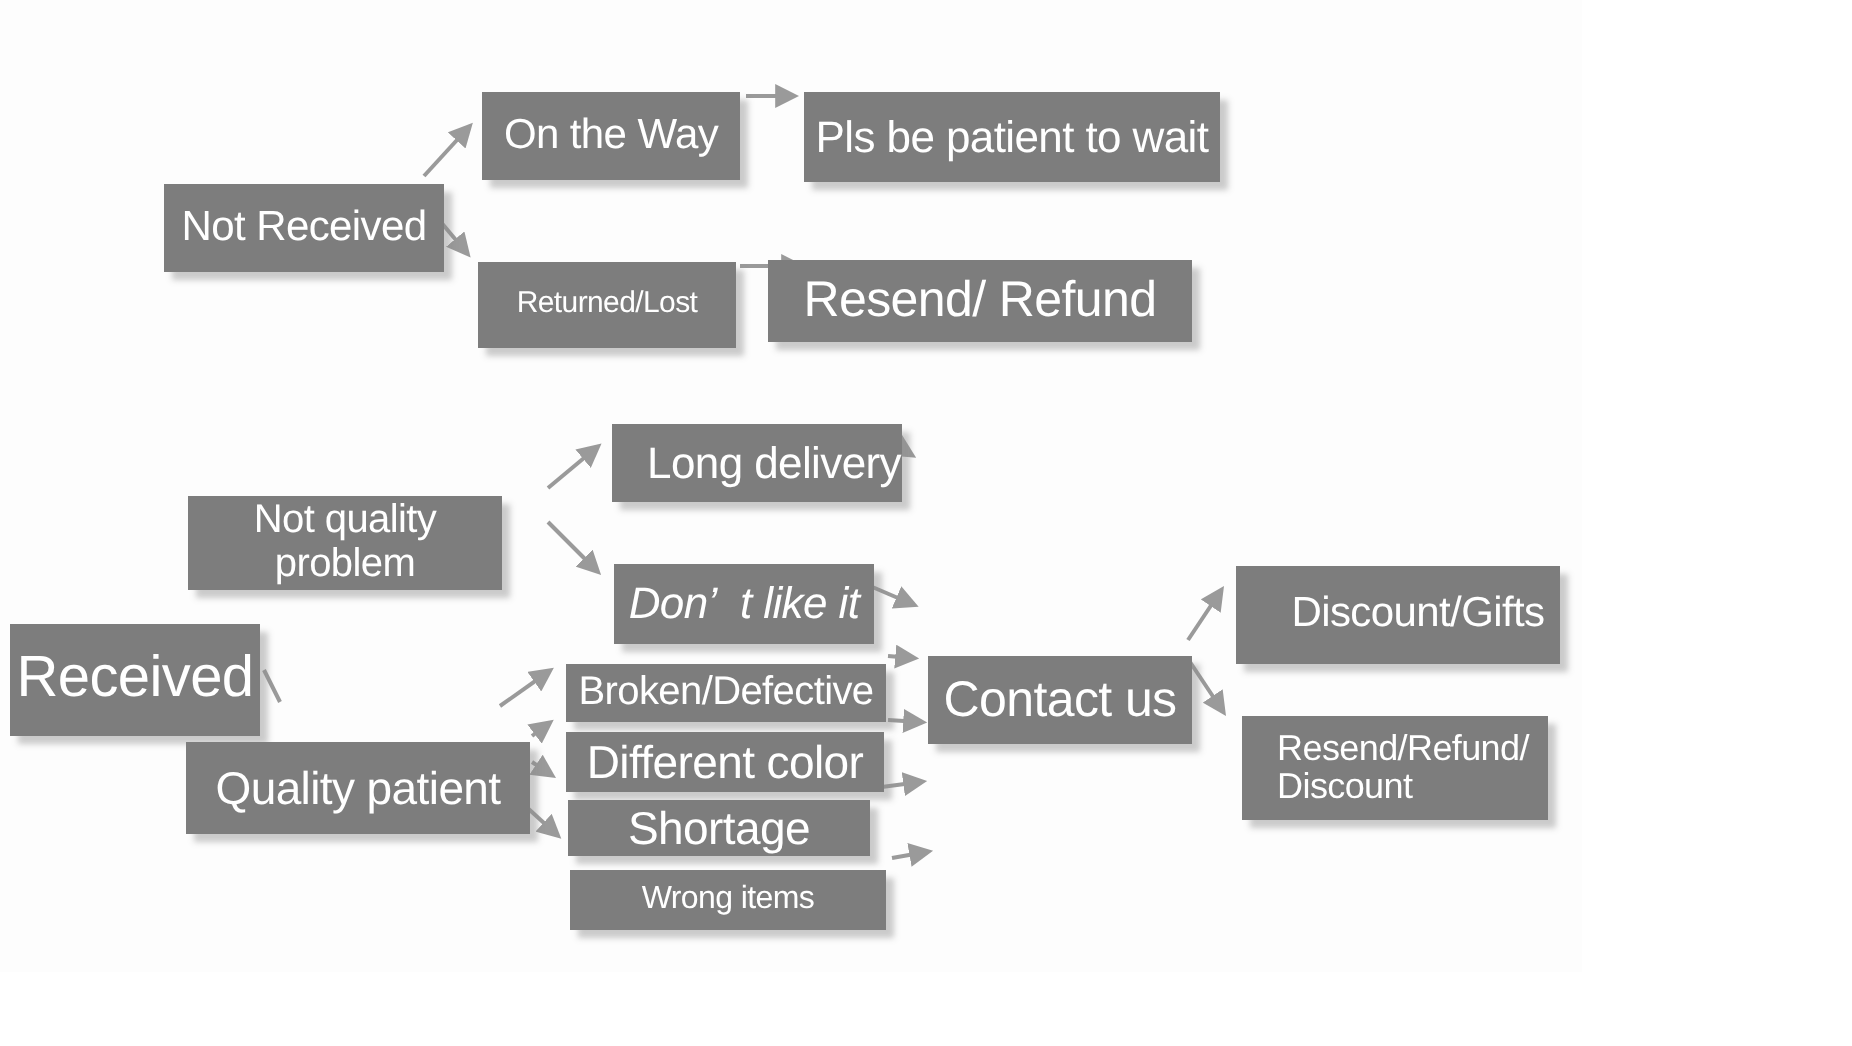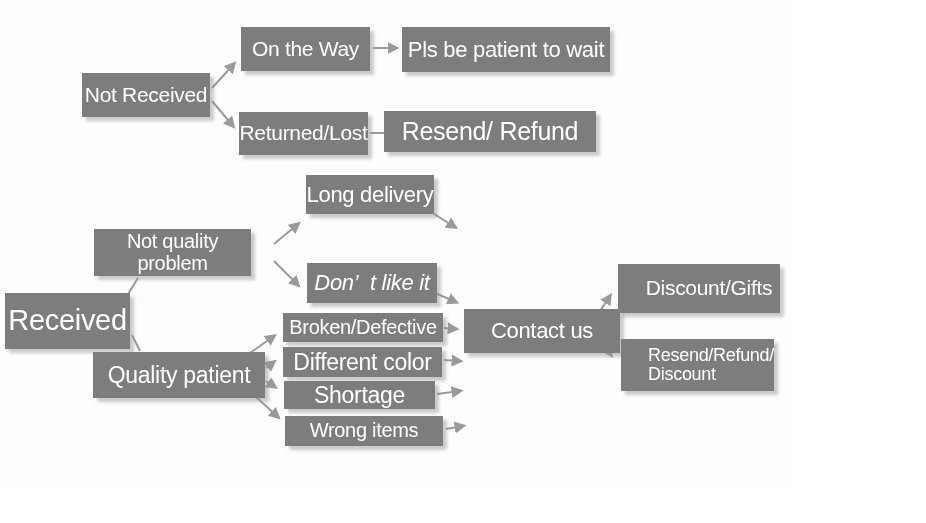--- a/index.html
+++ b/index.html
@@ -19,22 +19,23 @@
   .node{
     position:absolute;
     background:var(--node-bg,#7d7d7d);
     color:var(--node-text,#ffffff);
     display:flex;align-items:center;justify-content:center;
     text-align:center;
     line-height:1.08;
     letter-spacing:-0.3px;
     overflow:hidden;
     box-shadow:4px 4px 3px rgba(140,140,140,0.45);
+    margin-top:19px;
   }
-  .node.left{justify-content:flex-end;text-align:left;padding-left:8px;}
+  .node.left{justify-content:center;text-align:left;padding-left:8px;}
   .lbl{white-space:pre-line;}
 </style>
 </head>
 <body>
 
 <div id="stage" style="--node-bg: #7d7d7d; --node-text: #ffffff; --arrow: #9a9a9a;">
   <div id="canvas-area"></div>
   <svg id="edge-svg" xmlns="http://www.w3.org/2000/svg">
     <defs>
       <marker id="ah" viewBox="0 0 10 10" refX="7" refY="5" markerWidth="6" markerHeight="6" orient="auto">
@@ -56,63 +57,63 @@
       <line x1="266" y1="381" x2="275" y2="387" class="edge" marker-end="url(#ah)"></line>
       <line x1="255" y1="396" x2="278" y2="417" class="edge" marker-end="url(#ah)"></line>
       <line x1="444" y1="328" x2="456" y2="329" class="edge" marker-end="url(#ah)"></line>
       <line x1="444" y1="360" x2="460" y2="361" class="edge" marker-end="url(#ah)"></line>
       <line x1="437" y1="394" x2="460" y2="391" class="edge" marker-end="url(#ah)"></line>
       <line x1="446" y1="429" x2="463" y2="426" class="edge" marker-end="url(#ah)"></line>
       <line x1="594" y1="320" x2="610" y2="296" class="edge" marker-end="url(#ah)"></line>
       <line x1="595" y1="331" x2="611" y2="355" class="edge" marker-end="url(#ah)"></line>
     </svg>
   <div id="nodes">
-      <div class="node" style="left: 82px; top: 73px; width: 128px; height: 44px; font-size: 21px;">
+      <div class="node" style="left: 82px; top: 73px; width: 140px; height: 44px; font-size: 21px;">
         <span class="lbl">Not Received</span>
       </div>
       <div class="node" style="left: 241px; top: 27px; width: 129px; height: 44px; font-size: 21px;">
         <span class="lbl">On the Way</span>
       </div>
-      <div class="node" style="left: 239px; top: 112px; width: 129px; height: 43px; font-size: 21px;">
+      <div class="node" style="left: 239px; top: 112px; width: 129px; height: 43px; font-size: 15px;">
         <span class="lbl">Returned/Lost</span>
       </div>
       <div class="node" style="left: 402px; top: 27px; width: 208px; height: 45px; font-size: 22px;">
         <span class="lbl">Pls be patient to wait</span>
       </div>
       <div class="node" style="left: 384px; top: 111px; width: 212px; height: 41px; font-size: 25px;">
         <span class="lbl">Resend/ Refund</span>
       </div>
       <div class="node" style="left: 5px; top: 293px; width: 125px; height: 56px; font-size: 29px;">
         <span class="lbl">Received</span>
       </div>
       <div class="node" style="left: 94px; top: 229px; width: 157px; height: 47px; font-size: 20px;">
         <span class="lbl">Not quality problem</span>
       </div>
       <div class="node" style="left: 93px; top: 352px; width: 172px; height: 46px; font-size: 23px;">
         <span class="lbl">Quality patient</span>
       </div>
-      <div class="node" style="left: 306px; top: 175px; width: 128px; height: 39px; font-size: 22px;">
+      <div class="node" style="left: 306px; top: 193px; width: 128px; height: 39px; font-size: 22px; padding-left: 17px;">
         <span class="lbl">Long delivery</span>
       </div>
       <div class="node" style="left: 307px; top: 263px; width: 130px; height: 40px; font-size: 22px; font-style: italic;">
         <span class="lbl">Don’&nbsp;&nbsp;t like it</span>
       </div>
       <div class="node" style="left: 283px; top: 313px; width: 160px; height: 29px; font-size: 20px; align-items: center;">
         <span class="lbl">Broken/Defective</span>
       </div>
       <div class="node" style="left: 283px; top: 347px; width: 159px; height: 30px; font-size: 23px;">
         <span class="lbl">Different color</span>
       </div>
       <div class="node" style="left: 284px; top: 381px; width: 151px; height: 28px; font-size: 23px;">
         <span class="lbl">Shortage</span>
       </div>
-      <div class="node" style="left: 285px; top: 416px; width: 158px; height: 30px; font-size: 20px;">
+      <div class="node" style="left: 285px; top: 416px; width: 158px; height: 30px; font-size: 16px;">
         <span class="lbl">Wrong items</span>
       </div>
-      <div class="node" style="left: 464px; top: 309px; width: 156px; height: 44px; font-size: 22px;">
+      <div class="node" style="left: 464px; top: 309px; width: 132px; height: 44px; font-size: 25px;">
         <span class="lbl">Contact us</span>
       </div>
       <div class="node" style="left: 618px; top: 264px; width: 142px; height: 49px; font-size: 21px; padding-left: 20px;">
         <span class="lbl">Discount/Gifts</span>
       </div>
       <div class="node left" style="left: 621px; top: 339px; width: 145px; height: 52px; font-size: 18px;">
         <span class="lbl">Resend/Refund/
 Discount</span>
       </div>
     </div>

